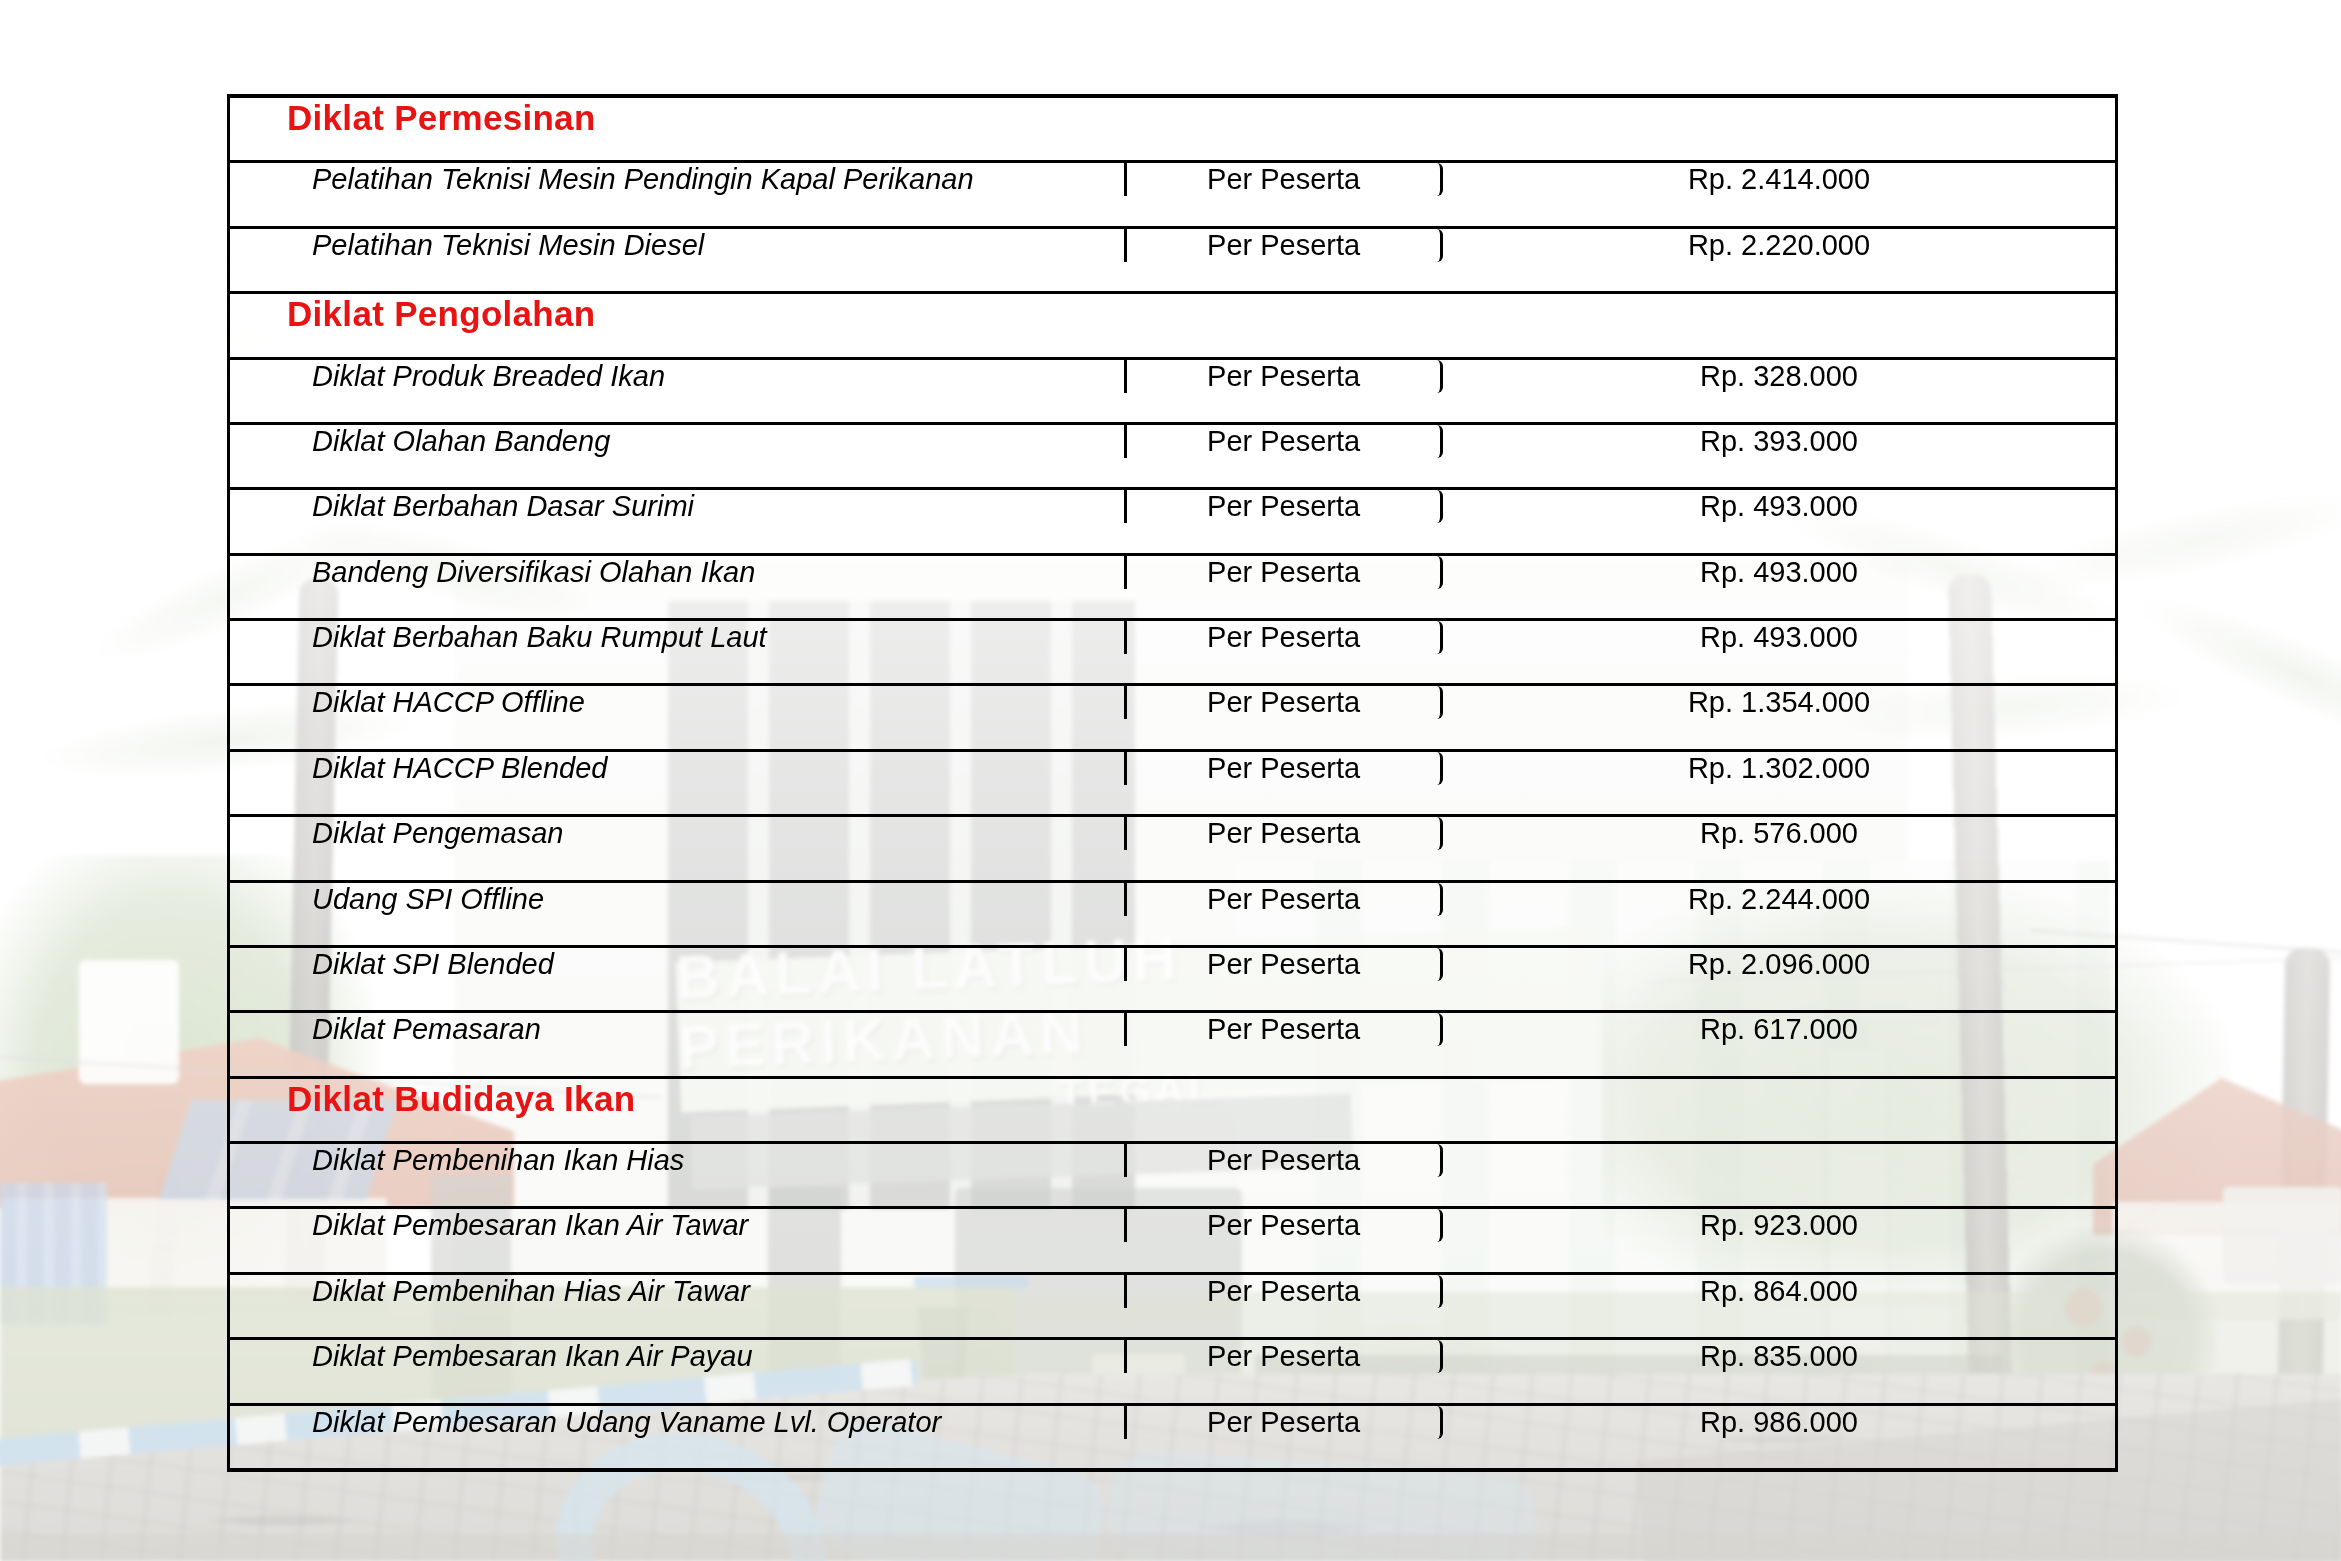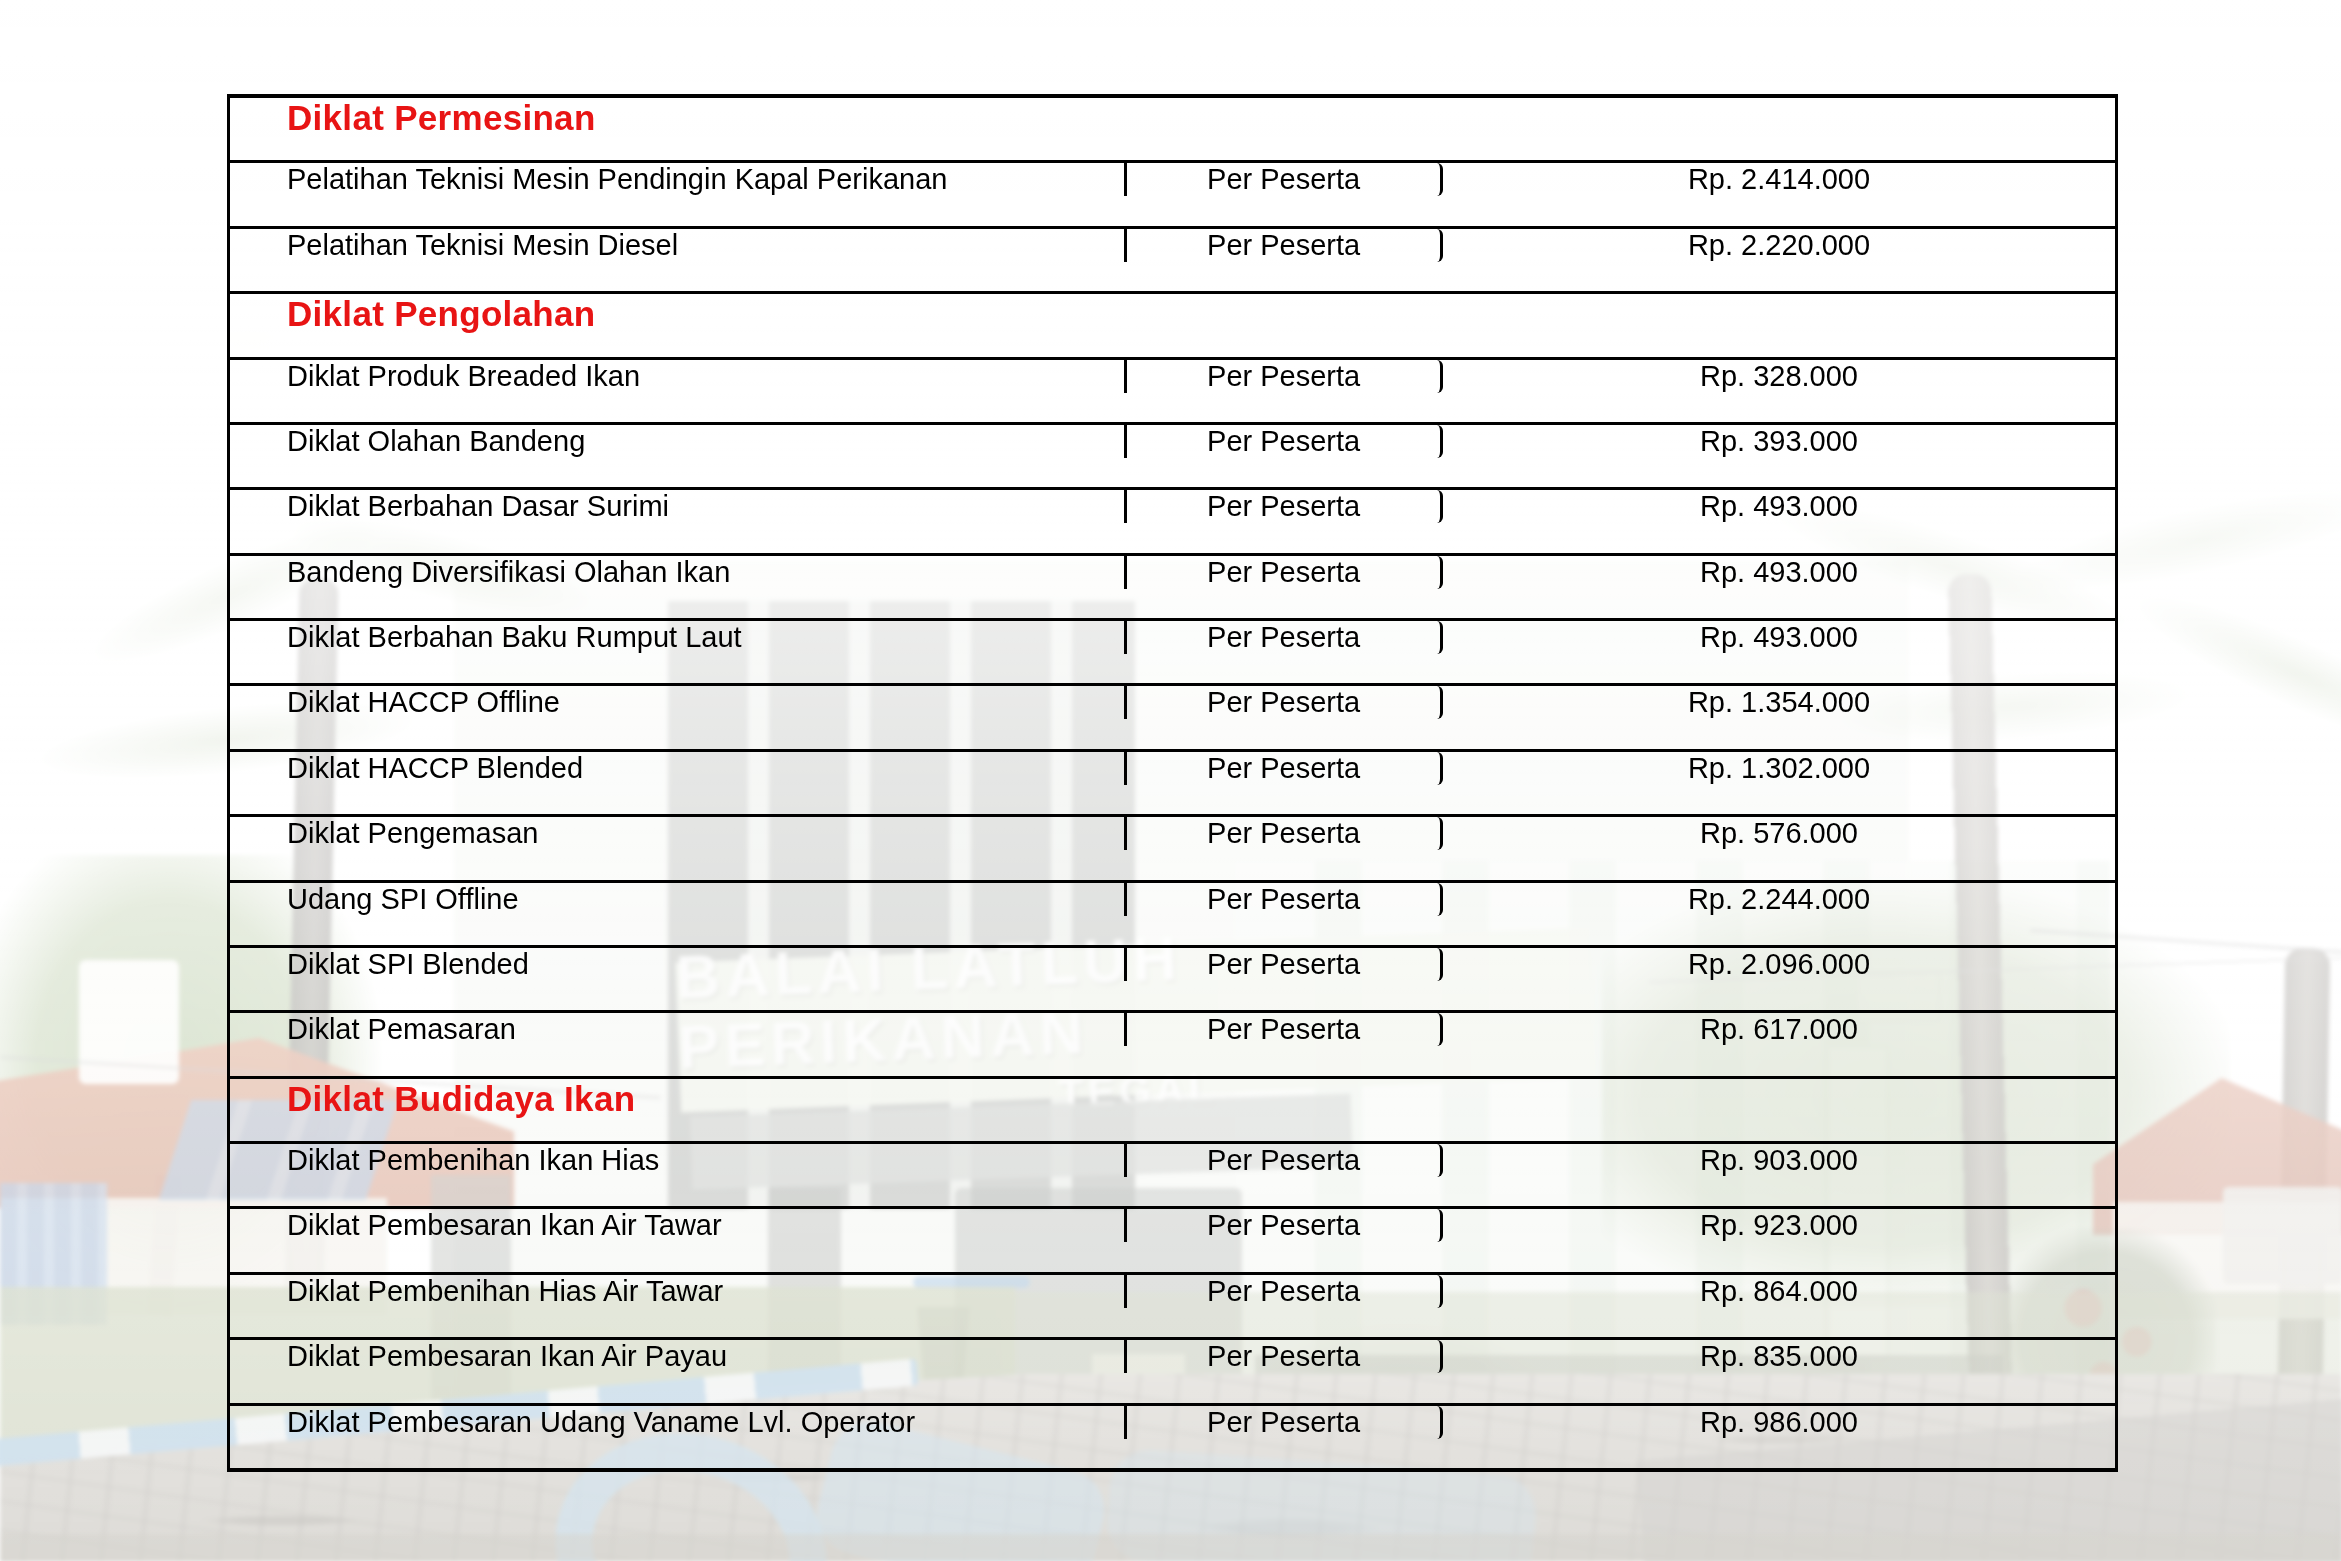--- a/index.html
+++ b/index.html
@@ -125,21 +125,21 @@
 
   
   .price-table{position:absolute;left:227px;top:94px;width:1891px;height:1378px;
     border:3.3px solid var(--border-col);border-top-width:4px;border-bottom-width:4px;
     display:flex;flex-direction:column;box-sizing:border-box;color:var(--text-col);}
   .trow{flex:1 1 0;display:flex;align-items:flex-start;border-top:3.3px solid var(--border-col);min-height:0;}
   .trow:first-child{border-top:0;}
   .slabel{display:flex;align-items:center;width:100%;padding-left:57px;
     color:var(--accent-red);font-weight:bold;font-size:35px;letter-spacing:0.3px;}
   .cell{display:flex;align-items:center;font-size:29px;box-sizing:border-box;min-width:0;}
-  .c-name{width:47.6%;border-right:3.3px solid var(--border-col);padding-left:57px;}
+  .c-name{width:47.6%;border-right:3.3px solid var(--border-col);padding-left:82px;font-style:italic;}
   .c-unit{width:16.75%;border-right:3.3px solid var(--border-col);justify-content:center;border-radius:6px;}
   .c-price{flex:1;justify-content:center;}
 </style>
 </head>
 <body style="--accent-red: #e81414; --border-col: #000000; --text-col: #000000;">
 
 <div class="stage">
 
   <div class="photo">
     <div class="faint-tl"></div>
@@ -277,21 +277,20 @@
       <div class="cell c-unit">Per Peserta</div>
       <div class="cell c-price">Rp. 617.000</div>
     </div>
 
     <div class="trow">
       <div class="slabel">Diklat Budidaya Ikan</div>
     </div>
     <div class="trow">
       <div class="cell c-name">Diklat Pembenihan Ikan Hias</div>
       <div class="cell c-unit">Per Peserta</div>
-      <div class="cell c-price">Rp. 903.000</div>
     </div>
     <div class="trow">
       <div class="cell c-name">Diklat Pembesaran Ikan Air Tawar</div>
       <div class="cell c-unit">Per Peserta</div>
       <div class="cell c-price">Rp. 923.000</div>
     </div>
     <div class="trow">
       <div class="cell c-name">Diklat Pembenihan Hias Air Tawar</div>
       <div class="cell c-unit">Per Peserta</div>
       <div class="cell c-price">Rp. 864.000</div>

